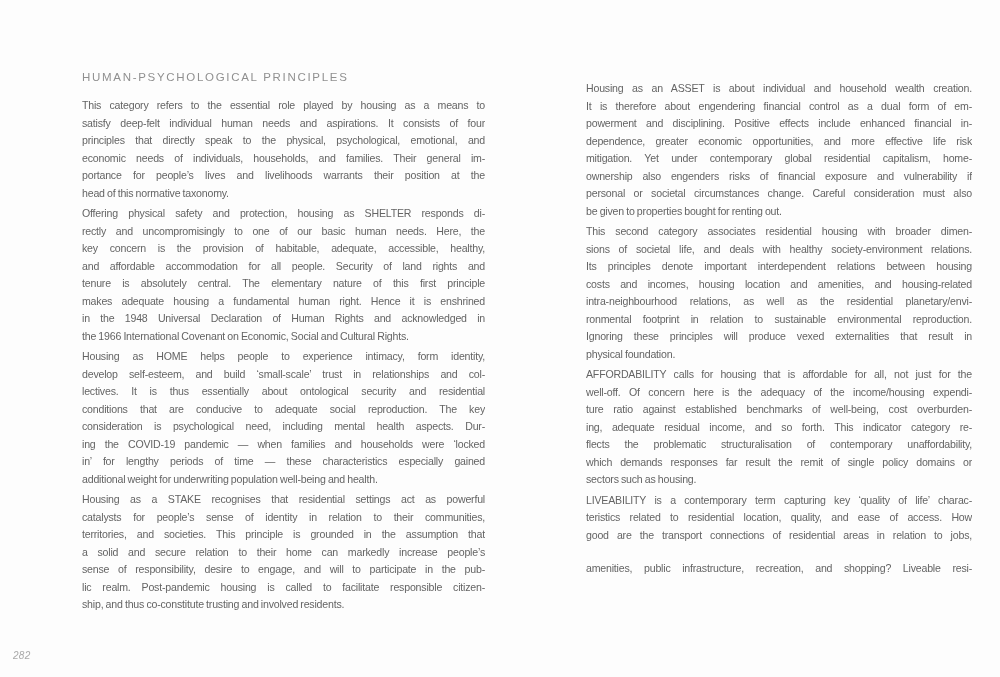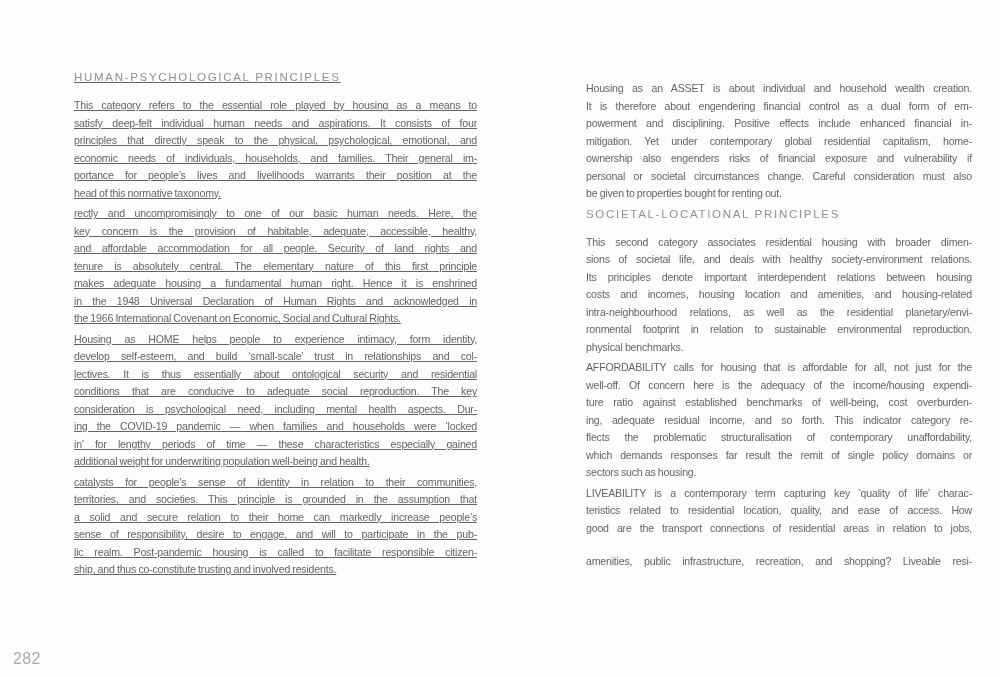--- a/index.html
+++ b/index.html
@@ -9,21 +9,21 @@
     font-family:"Liberation Sans", sans-serif;
   }
   .column {
     position:absolute;
     color:#646464;
     font-size:10.6px;
     line-height:17.5px;
     letter-spacing:-0.2px;
     word-spacing:-0.5px;
   }
-  .column-left  { left:74px;  top:71px; width:403px;text-decoration:underline; }
+  .column-left  { left:82px;  top:71px; width:403px; }
   .column-right { left:586px; top:80px; width:386px; }
   .section-heading {
     font-size:11.5px;
     line-height:13px;
     font-weight:400;
     letter-spacing:1.7px;
     word-spacing:0;
     color:#909090;
     margin:5px 0 13px 0;
     white-space:nowrap;
@@ -33,90 +33,94 @@
     height:17.5px;
     white-space:nowrap;
     overflow:hidden;
     text-align:justify;
     text-align-last:justify;
   }
   .para .line.last { text-align-last:left; }
   .para.justify-last .line.last { text-align-last:justify;margin-top:16px; }
   .folio {
     position:absolute;
-    font-size:16px;
+    font-size:10px;
     color:#a9a9a9;
     letter-spacing:0.3px;
+    font-style:italic;
   }
   .folio-left  { left:13px;  top:650px; }
   .folio-right { left:963px; top:652px;margin-top:40px; }
 </style>
 </head>
 <body>
 
 <div class="canvas">
 
   <div class="column column-left">
     <div class="section-heading" style="margin-top:0;">HUMAN-PSYCHOLOGICAL PRINCIPLES</div>
     <div class="para">
         <div class="line">This category refers to the essential role played by housing as a means to</div>
         <div class="line">satisfy deep-felt individual human needs and aspirations. It consists of four</div>
         <div class="line">principles that directly speak to the physical, psychological, emotional, and</div>
         <div class="line">economic needs of individuals, households, and families. Their general im-</div>
         <div class="line">portance for people’s lives and livelihoods warrants their position at the</div>
         <div class="line last">head of this normative taxonomy.</div>
       </div>
     <div class="para">
+        <div class="line">Offering physical safety and protection, housing as SHELTER responds di-</div>
         <div class="line">rectly and uncompromisingly to one of our basic human needs. Here, the</div>
         <div class="line">key concern is the provision of habitable, adequate, accessible, healthy,</div>
         <div class="line">and affordable accommodation for all people. Security of land rights and</div>
         <div class="line">tenure is absolutely central. The elementary nature of this first principle</div>
         <div class="line">makes adequate housing a fundamental human right. Hence it is enshrined</div>
         <div class="line">in the 1948 Universal Declaration of Human Rights and acknowledged in</div>
         <div class="line last">the 1966 International Covenant on Economic, Social and Cultural Rights.</div>
       </div>
     <div class="para">
         <div class="line">Housing as HOME helps people to experience intimacy, form identity,</div>
         <div class="line">develop self-esteem, and build ‘small-scale’ trust in relationships and col-</div>
         <div class="line">lectives. It is thus essentially about ontological security and residential</div>
         <div class="line">conditions that are conducive to adequate social reproduction. The key</div>
         <div class="line">consideration is psychological need, including mental health aspects. Dur-</div>
         <div class="line">ing the COVID-19 pandemic — when families and households were ‘locked</div>
         <div class="line">in’ for lengthy periods of time — these characteristics especially gained</div>
         <div class="line last">additional weight for underwriting population well-being and health.</div>
       </div>
     <div class="para">
+        <div class="line">Housing as a STAKE recognises that residential settings act as powerful</div>
         <div class="line">catalysts for people’s sense of identity in relation to their communities,</div>
         <div class="line">territories, and societies. This principle is grounded in the assumption that</div>
         <div class="line">a solid and secure relation to their home can markedly increase people’s</div>
         <div class="line">sense of responsibility, desire to engage, and will to participate in the pub-</div>
         <div class="line">lic realm. Post-pandemic housing is called to facilitate responsible citizen-</div>
         <div class="line last">ship, and thus co-constitute trusting and involved residents.</div>
       </div>
   </div>
 
   <div class="column column-right">
     <div class="para">
         <div class="line">Housing as an ASSET is about individual and household wealth creation.</div>
         <div class="line">It is therefore about engendering financial control as a dual form of em-</div>
         <div class="line">powerment and disciplining. Positive effects include enhanced financial in-</div>
+        <div class="line">dependence, greater economic opportunities, and more effective life risk</div>
         <div class="line">mitigation. Yet under contemporary global residential capitalism, home-</div>
         <div class="line">ownership also engenders risks of financial exposure and vulnerability if</div>
         <div class="line">personal or societal circumstances change. Careful consideration must also</div>
         <div class="line last">be given to properties bought for renting out.</div>
       </div>
-    <div class="section-heading">SOCIETAL-LOCATIONAL PRINCIPLES</div>
     <div class="para">
         <div class="line">This second category associates residential housing with broader dimen-</div>
         <div class="line">sions of societal life, and deals with healthy society-environment relations.</div>
         <div class="line">Its principles denote important interdependent relations between housing</div>
         <div class="line">costs and incomes, housing location and amenities, and housing-related</div>
         <div class="line">intra-neighbourhood relations, as well as the residential planetary/envi-</div>
         <div class="line">ronmental footprint in relation to sustainable environmental reproduction.</div>
-        <div class="line last">physical benchmarks.</div>
+        <div class="line">Ignoring these principles will produce vexed externalities that result in</div>
+        <div class="line last">physical foundation.</div>
       </div>
     <div class="para">
         <div class="line">AFFORDABILITY calls for housing that is affordable for all, not just for the</div>
         <div class="line">well-off. Of concern here is the adequacy of the income/housing expendi-</div>
         <div class="line">ture ratio against established benchmarks of well-being, cost overburden-</div>
         <div class="line">ing, adequate residual income, and so forth. This indicator category re-</div>
         <div class="line">flects the problematic structuralisation of contemporary unaffordability,</div>
         <div class="line">which demands responses far result the remit of single policy domains or</div>
         <div class="line last">sectors such as housing.</div>
       </div>

